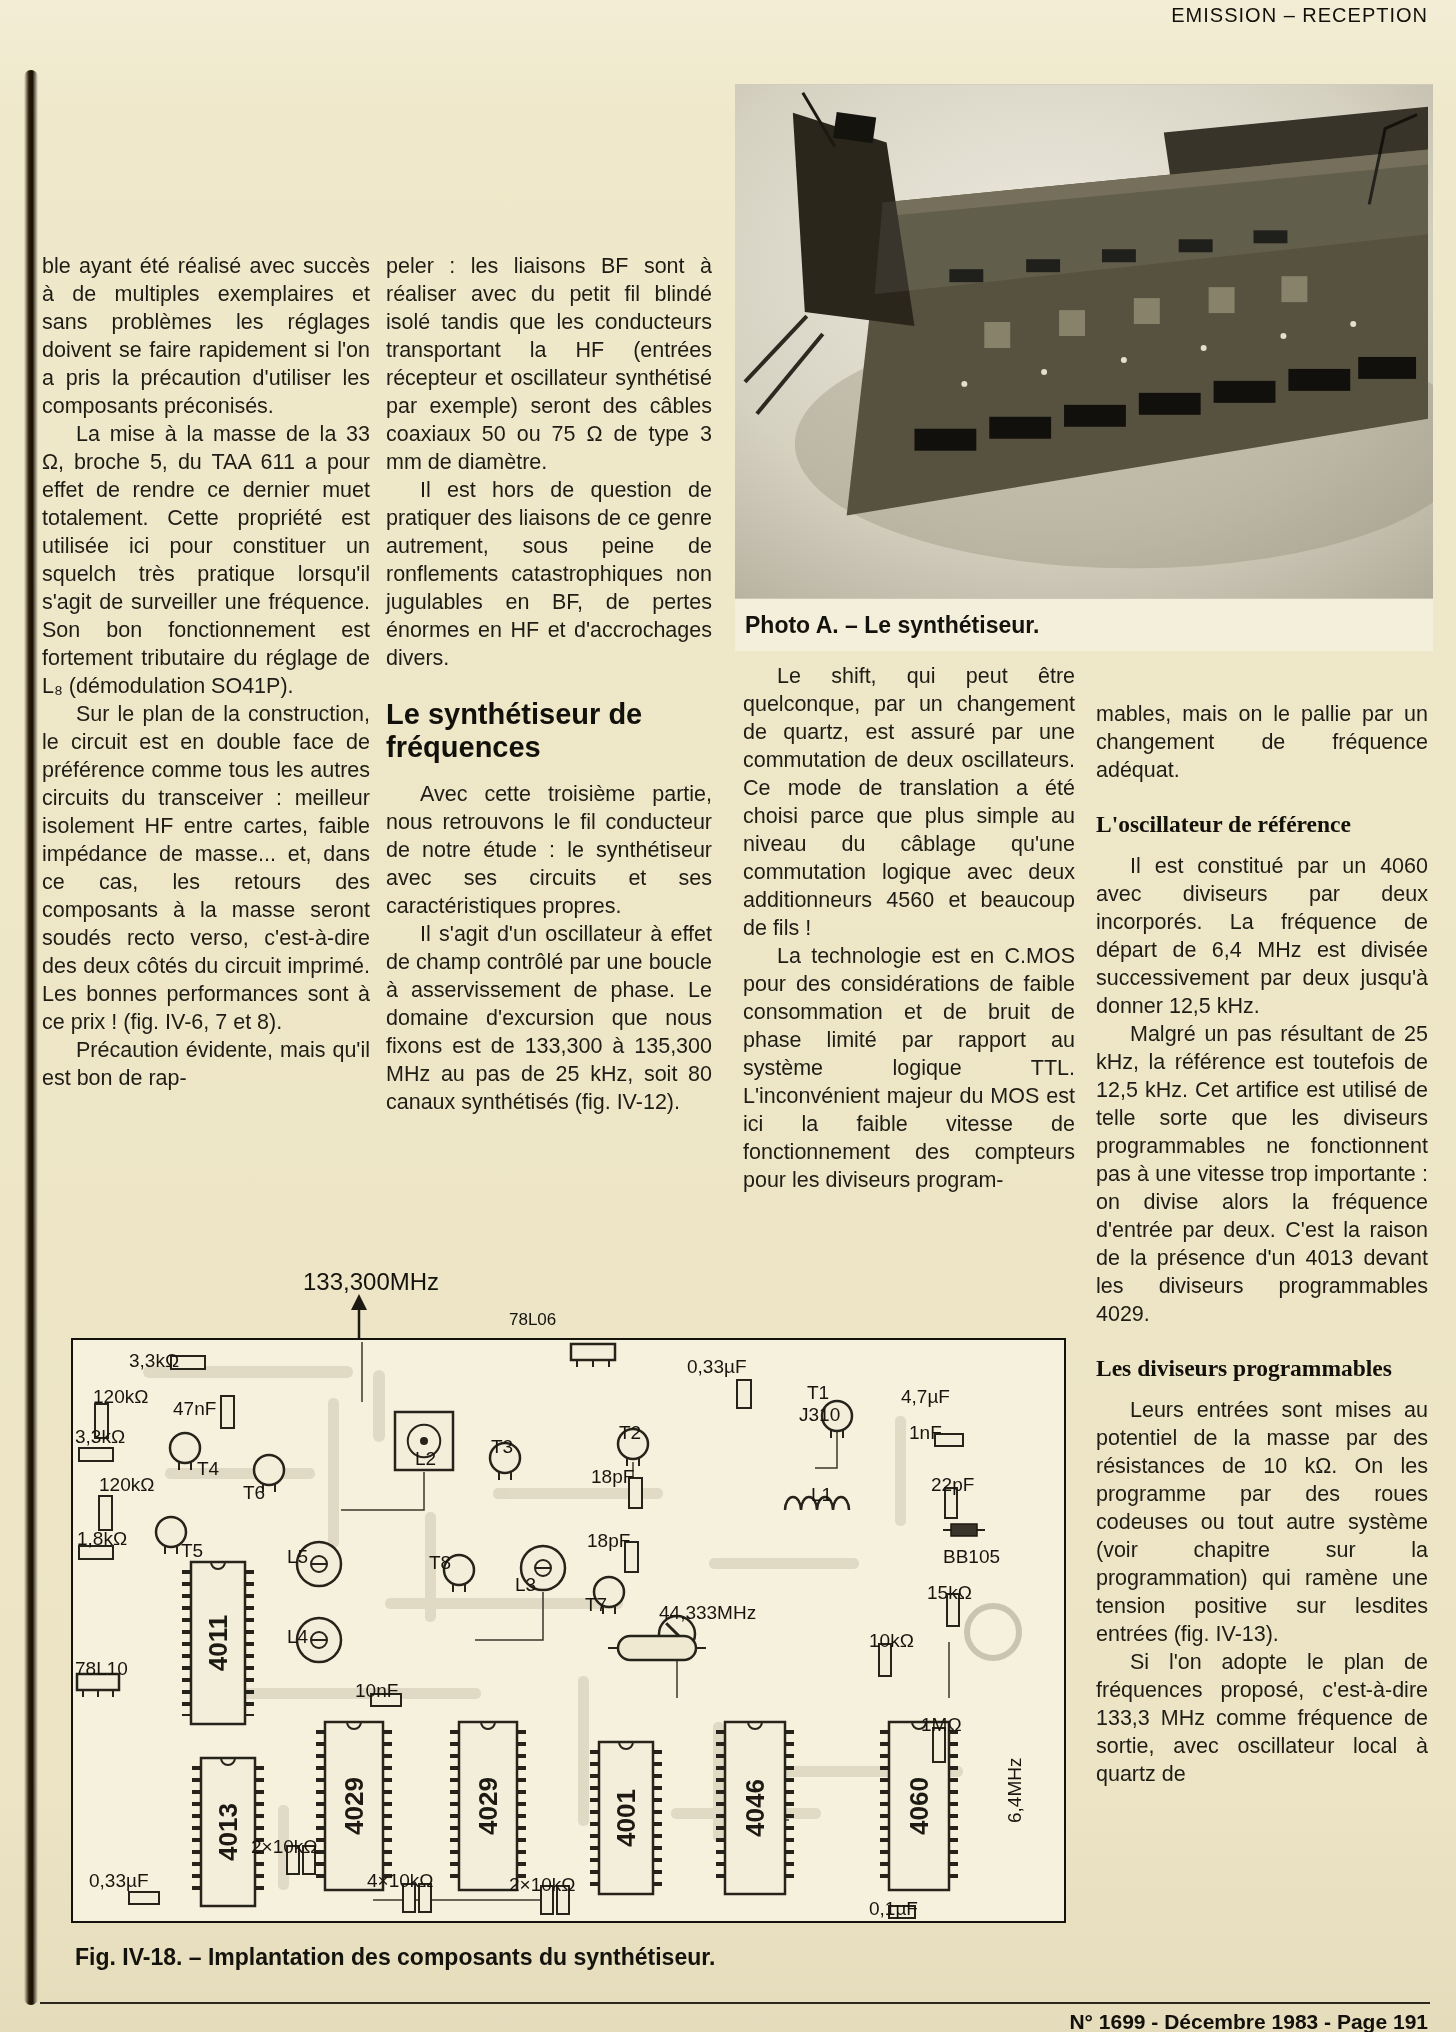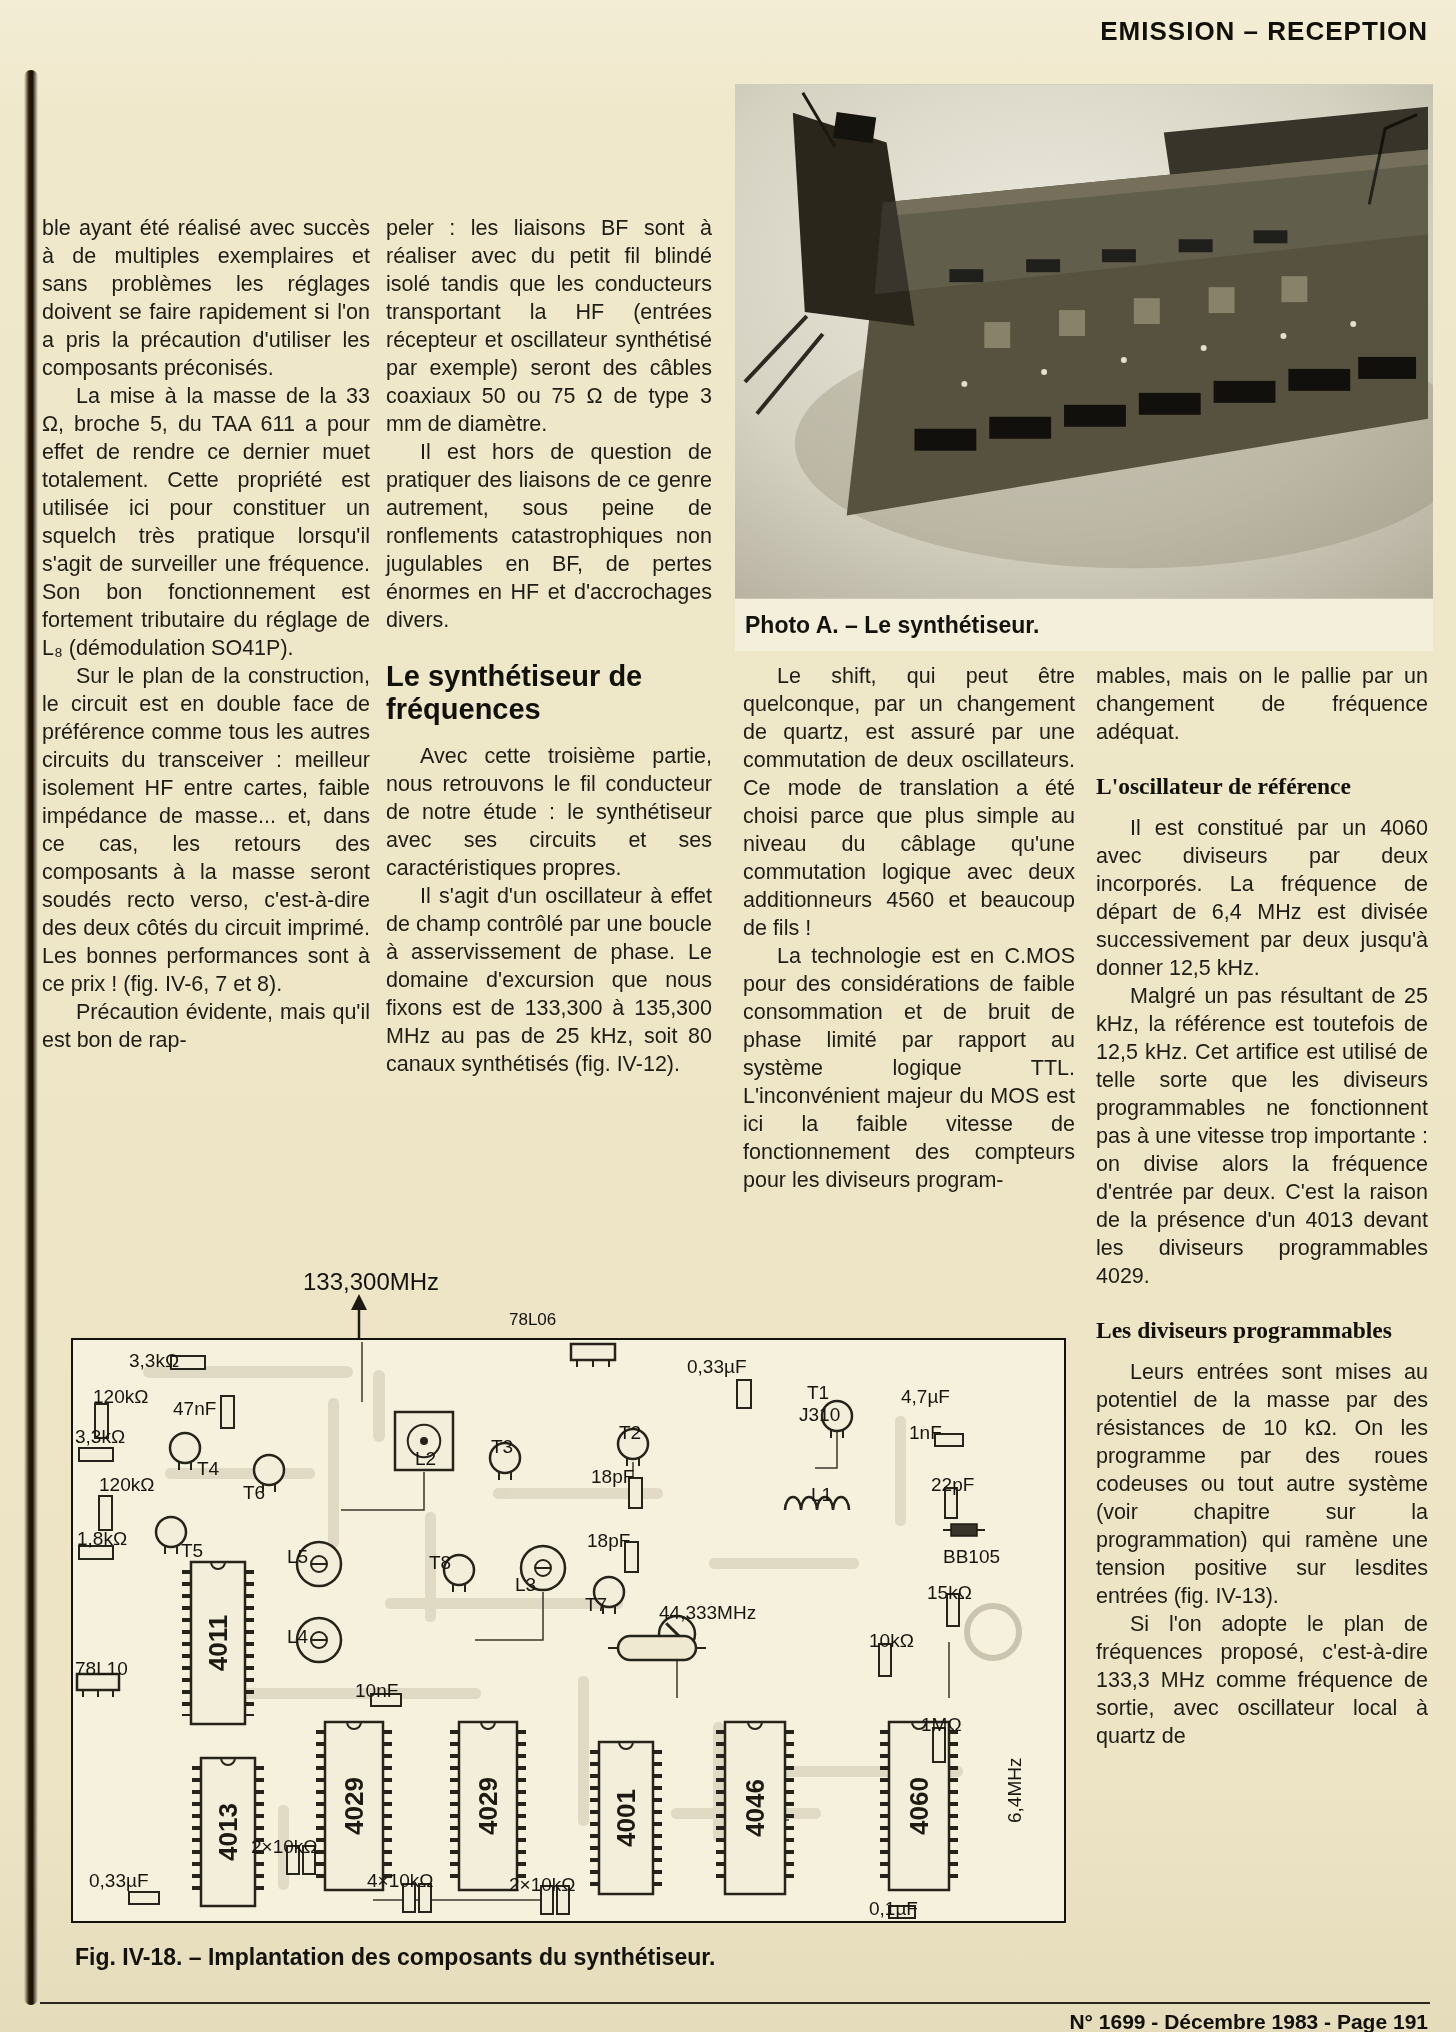--- a/index.html
+++ b/index.html
@@ -12,30 +12,30 @@
   .page{
     position:absolute;inset:0;
     background:linear-gradient(180deg,#f3edd6 0%,#efe8ca 6%,#ece4c4 88%,#e5dcbc 100%);
   }
   .gutter{
     position:absolute;left:24px;top:70px;width:14px;height:1935px;
     background:linear-gradient(90deg,rgba(40,28,10,0) 0%,#2a1d0a 35%,#190f03 60%,rgba(40,28,10,0) 100%);
     border-radius:7px;
   }
   .header{
-    position:absolute;top:16px;right:28px;
-    font-size:26px;font-weight:bold;letter-spacing:1px;color:#12100a;
+    position:absolute;top:4px;right:28px;
+    font-size:20px;font-weight:normal;letter-spacing:1px;color:#12100a;
   }
   .col{
     position:absolute;text-align:justify;
     font-size:21.5px;line-height:28px;color:#1e1c15;
     hyphens:auto;-webkit-hyphens:auto;
   }
   .col p{margin:0;text-indent:34px;}
-  .col p.noindent{text-indent:0;}
+  .col p.noindent{text-indent:0;margin-top:38px;}
   .col h2{
     font-size:29px;line-height:33px;font-weight:bold;color:#12100a;
     margin:26px 0 16px 0;text-align:left;text-indent:0;
   }
   .col h3{
     font-size:23.5px;line-height:28px;font-weight:bold;color:#12100a;
     margin:26px 0 14px 0;text-align:left;text-indent:0;font-family:Liberation Serif, serif;
   }
   .col1{left:42px;top:214px;width:328px;}
   .col2{left:386px;top:214px;width:326px;}

